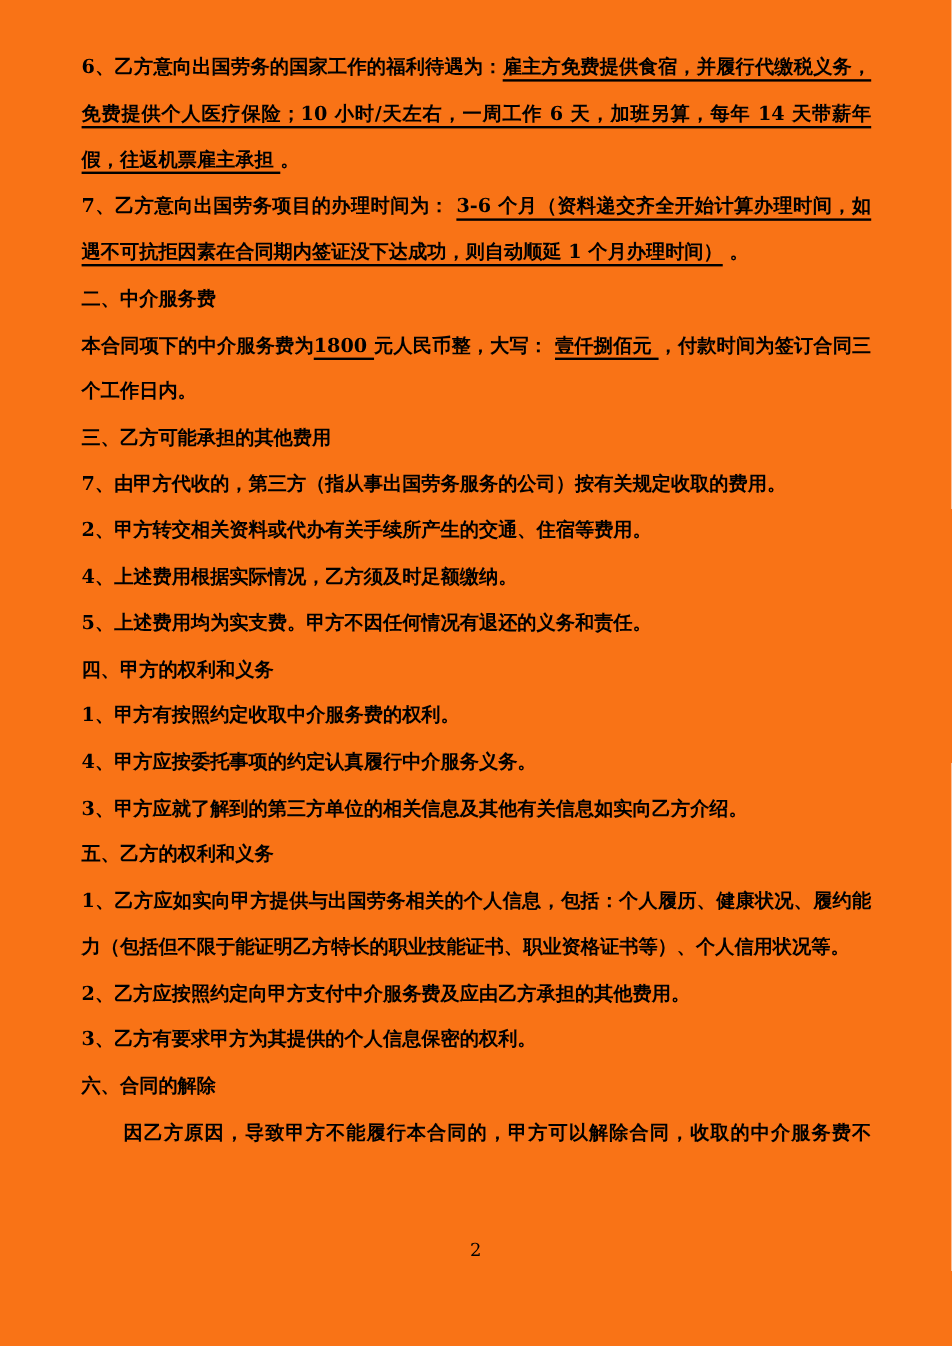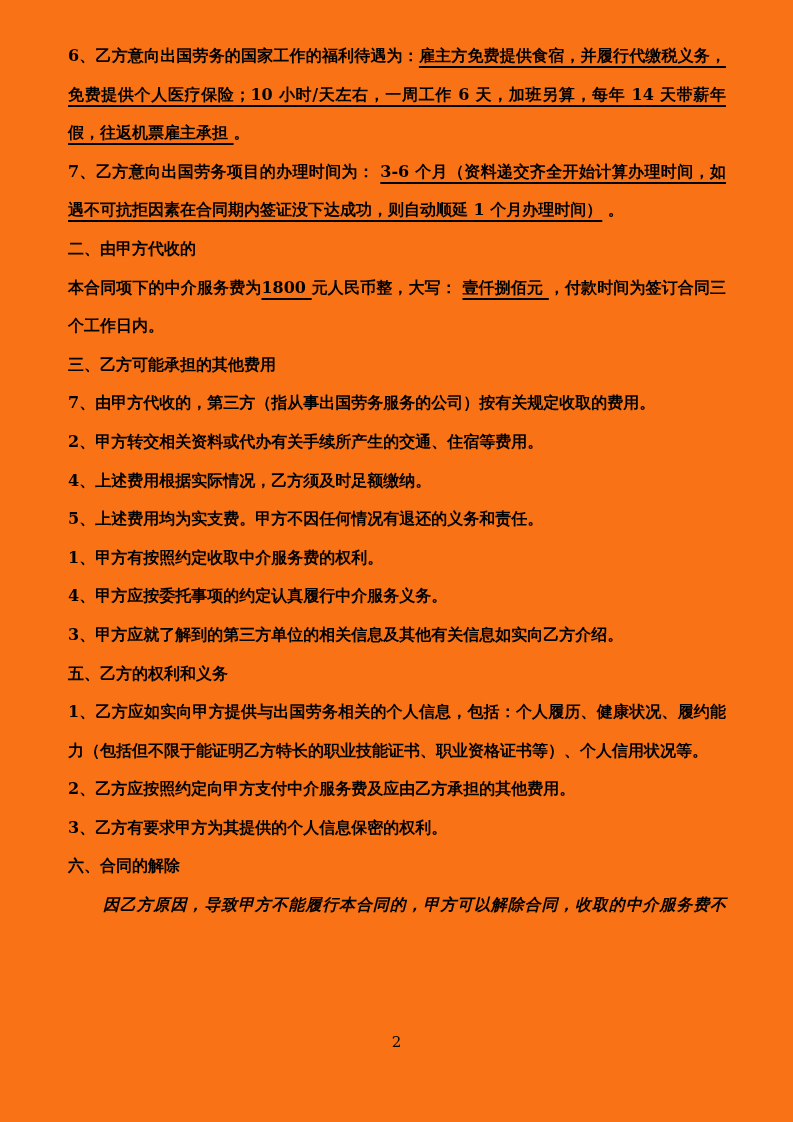--- a/index.html
+++ b/index.html
@@ -25,21 +25,21 @@
     line-height: 38.6px;
     text-align: justify;
     word-break: break-all;
   }
   .u {
     text-decoration: underline;
     text-decoration-thickness: 1.5px;
     text-underline-offset: 5px;
   }
   .indent { text-indent: 35px; }
-  .force-justify { text-align-last: justify; font-style: italic; }
+  .force-justify { text-align-last: justify; }
   .footer {
     position: absolute;
     top: 1033px;
     left: 0;
     width: 793px;
     text-align: center;
     font-size: 15px;
     font-weight: normal;
     font-family: "DejaVu Serif", "Liberation Serif", serif;
     color: #000000;
@@ -48,30 +48,31 @@
 </head>
 <body>
 
 <div class="page">
   <div class="content">
 
     <p><span>6、乙方意向出国劳务的国家工作的福利待遇为：</span><span class="u">雇主方免费提供食宿，并履行代缴税义务，免费提供个人医疗保险；10 小时/天左右，一周工作 6 天，加班另算，每年 14 天带薪年假，往返机票雇主承担&nbsp;</span><span>。</span></p>
 
     <p><span>7、乙方意向出国劳务项目的办理时间为：&nbsp;</span><span class="u">3-6 个月（资料递交齐全开始计算办理时间，如遇不可抗拒因素在合同期内签证没下达成功，则自动顺延 1 个月办理时间）</span><span>&nbsp;。</span></p>
 
-    <p>二、由甲方代收的</p>
+    <p>二、中介服务费</p>
 
     <p><span>本合同项下的中介服务费为</span><span class="u">1800&nbsp;</span><span>元人民币整，大写：&nbsp;</span><span class="u">壹仟捌佰元&nbsp;</span><span>，付款时间为签订合同三个工作日内。</span></p>
 
     <p>三、乙方可能承担的其他费用</p>
     <p>7、由甲方代收的，第三方（指从事出国劳务服务的公司）按有关规定收取的费用。</p>
     <p>2、甲方转交相关资料或代办有关手续所产生的交通、住宿等费用。</p>
     <p>4、上述费用根据实际情况，乙方须及时足额缴纳。</p>
     <p>5、上述费用均为实支费。甲方不因任何情况有退还的义务和责任。</p>
 
+    <p>四、甲方的权利和义务</p>
     <p>1、甲方有按照约定收取中介服务费的权利。</p>
     <p>4、甲方应按委托事项的约定认真履行中介服务义务。</p>
     <p>3、甲方应就了解到的第三方单位的相关信息及其他有关信息如实向乙方介绍。</p>
 
     <p>五、乙方的权利和义务</p>
     <p>1、乙方应如实向甲方提供与出国劳务相关的个人信息，包括：个人履历、健康状况、履约能力（包括但不限于能证明乙方特长的职业技能证书、职业资格证书等）、个人信用状况等。</p>
     <p>2、乙方应按照约定向甲方支付中介服务费及应由乙方承担的其他费用。</p>
     <p>3、乙方有要求甲方为其提供的个人信息保密的权利。</p>
 
     <p>六、合同的解除</p>

